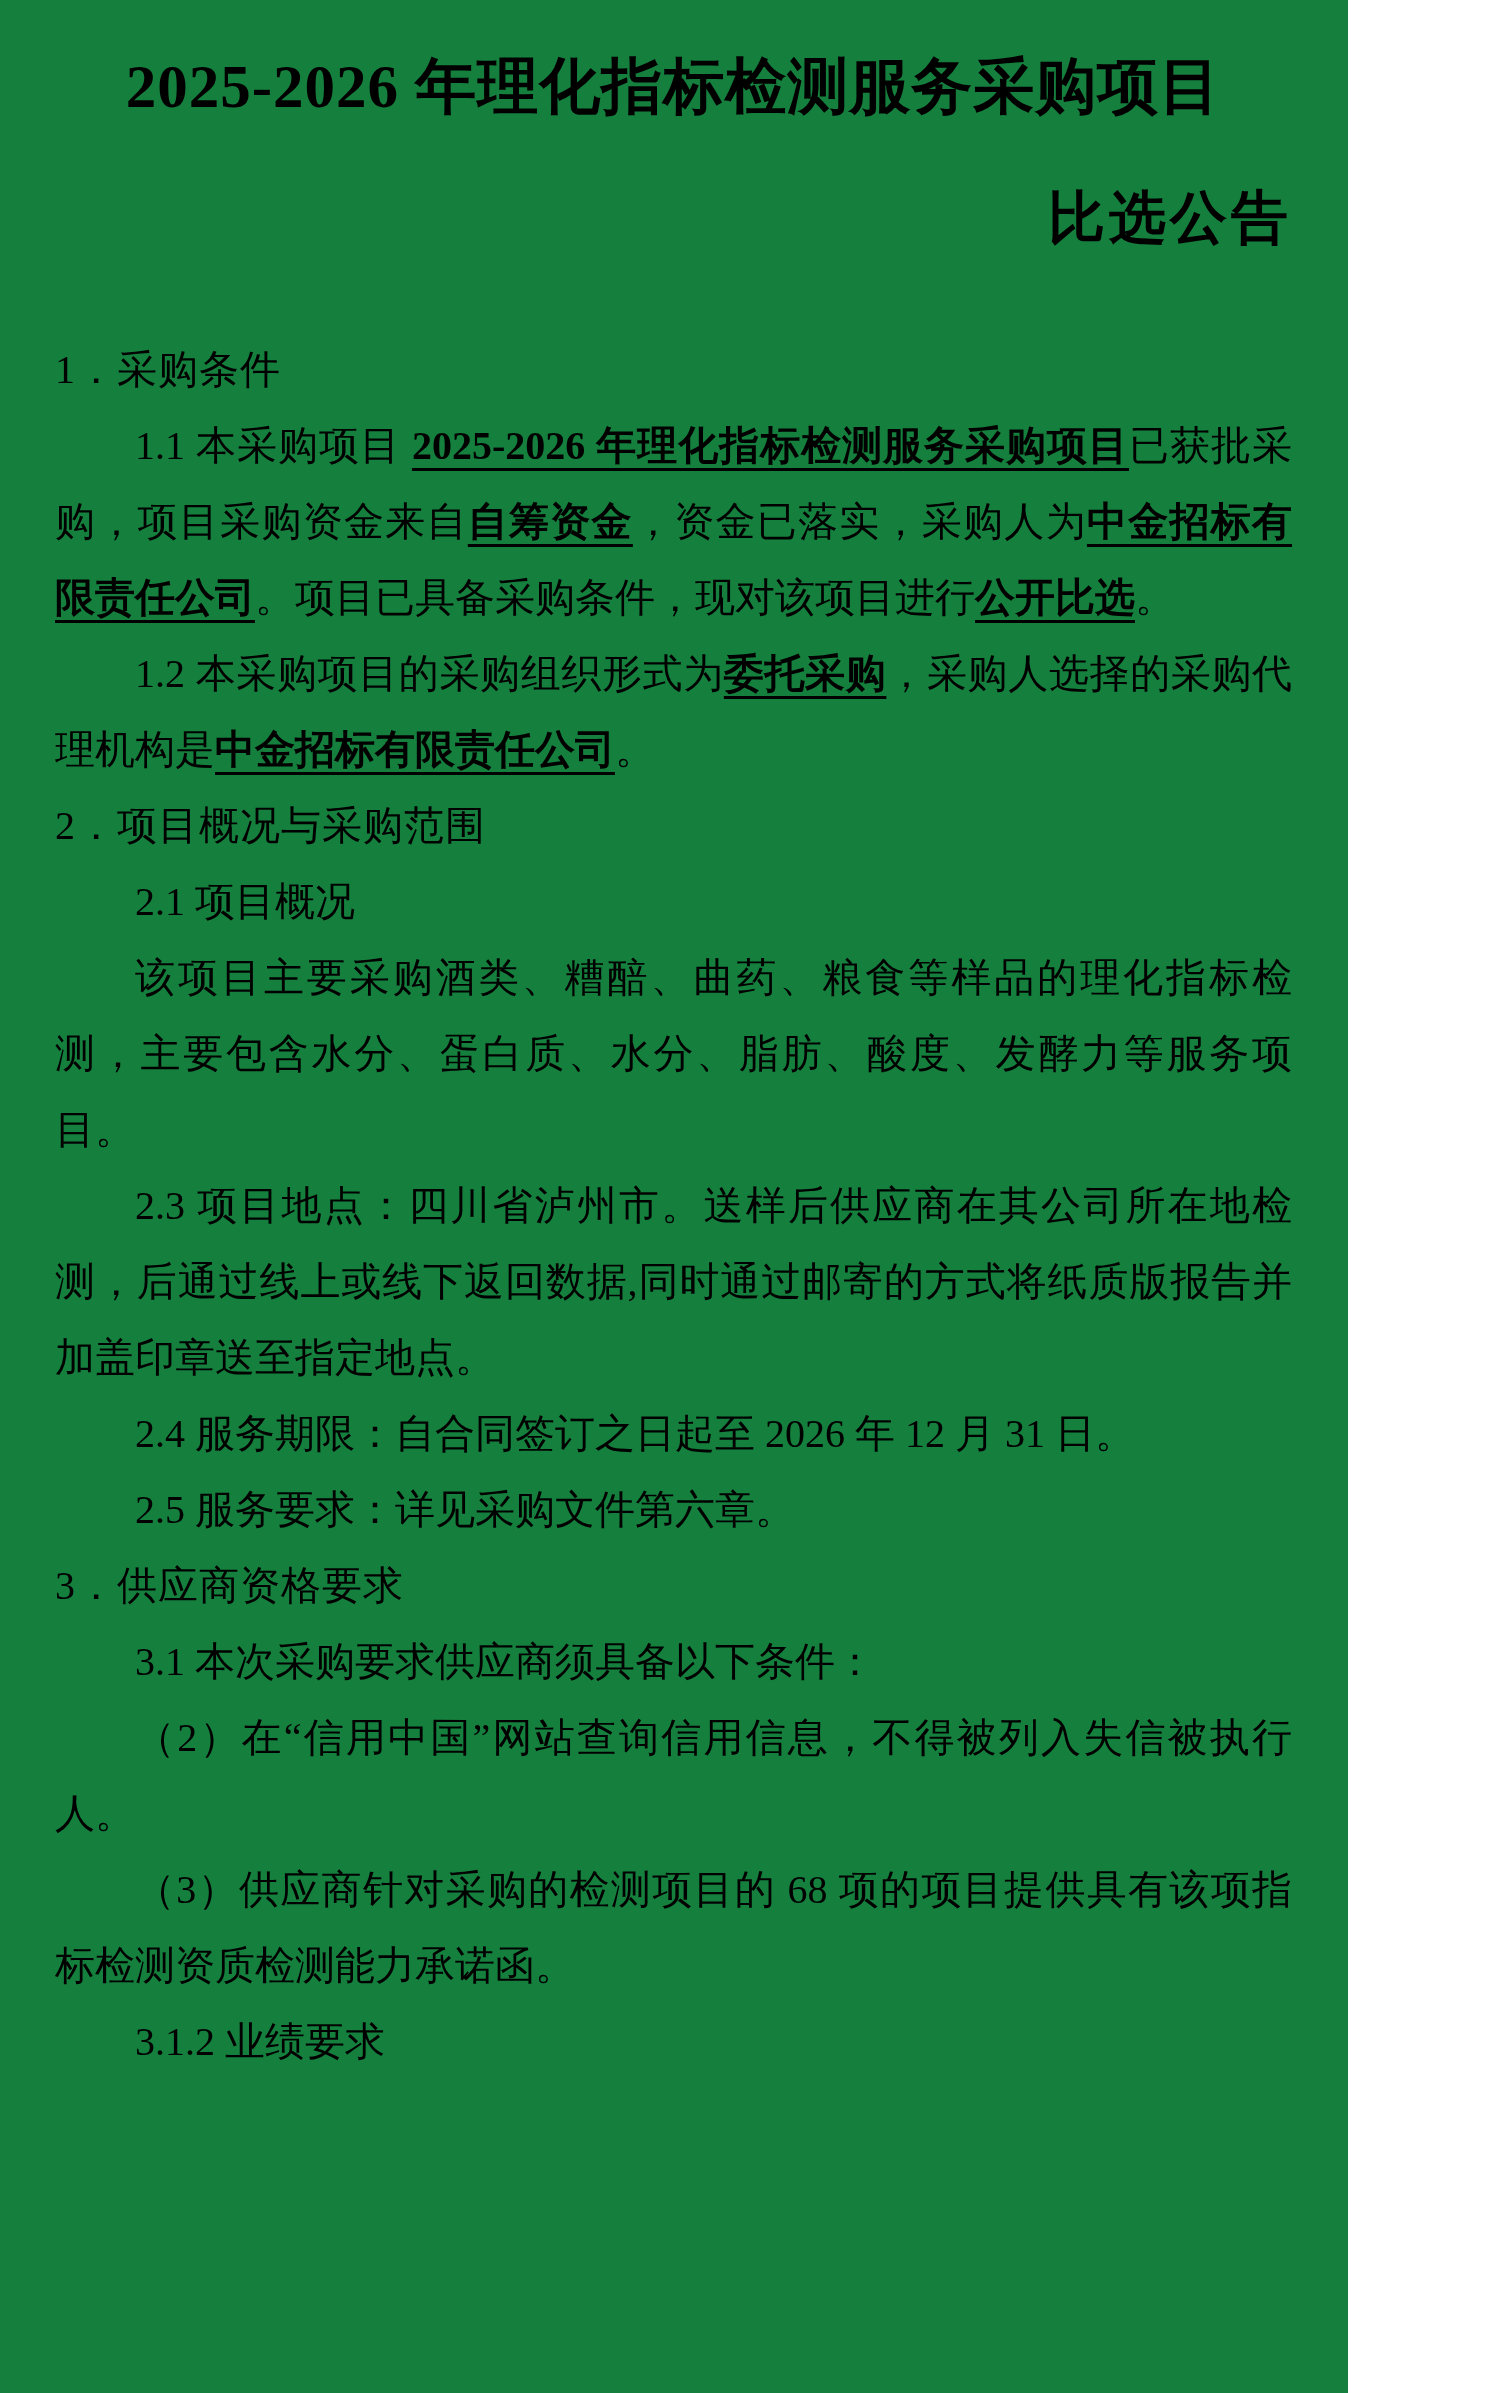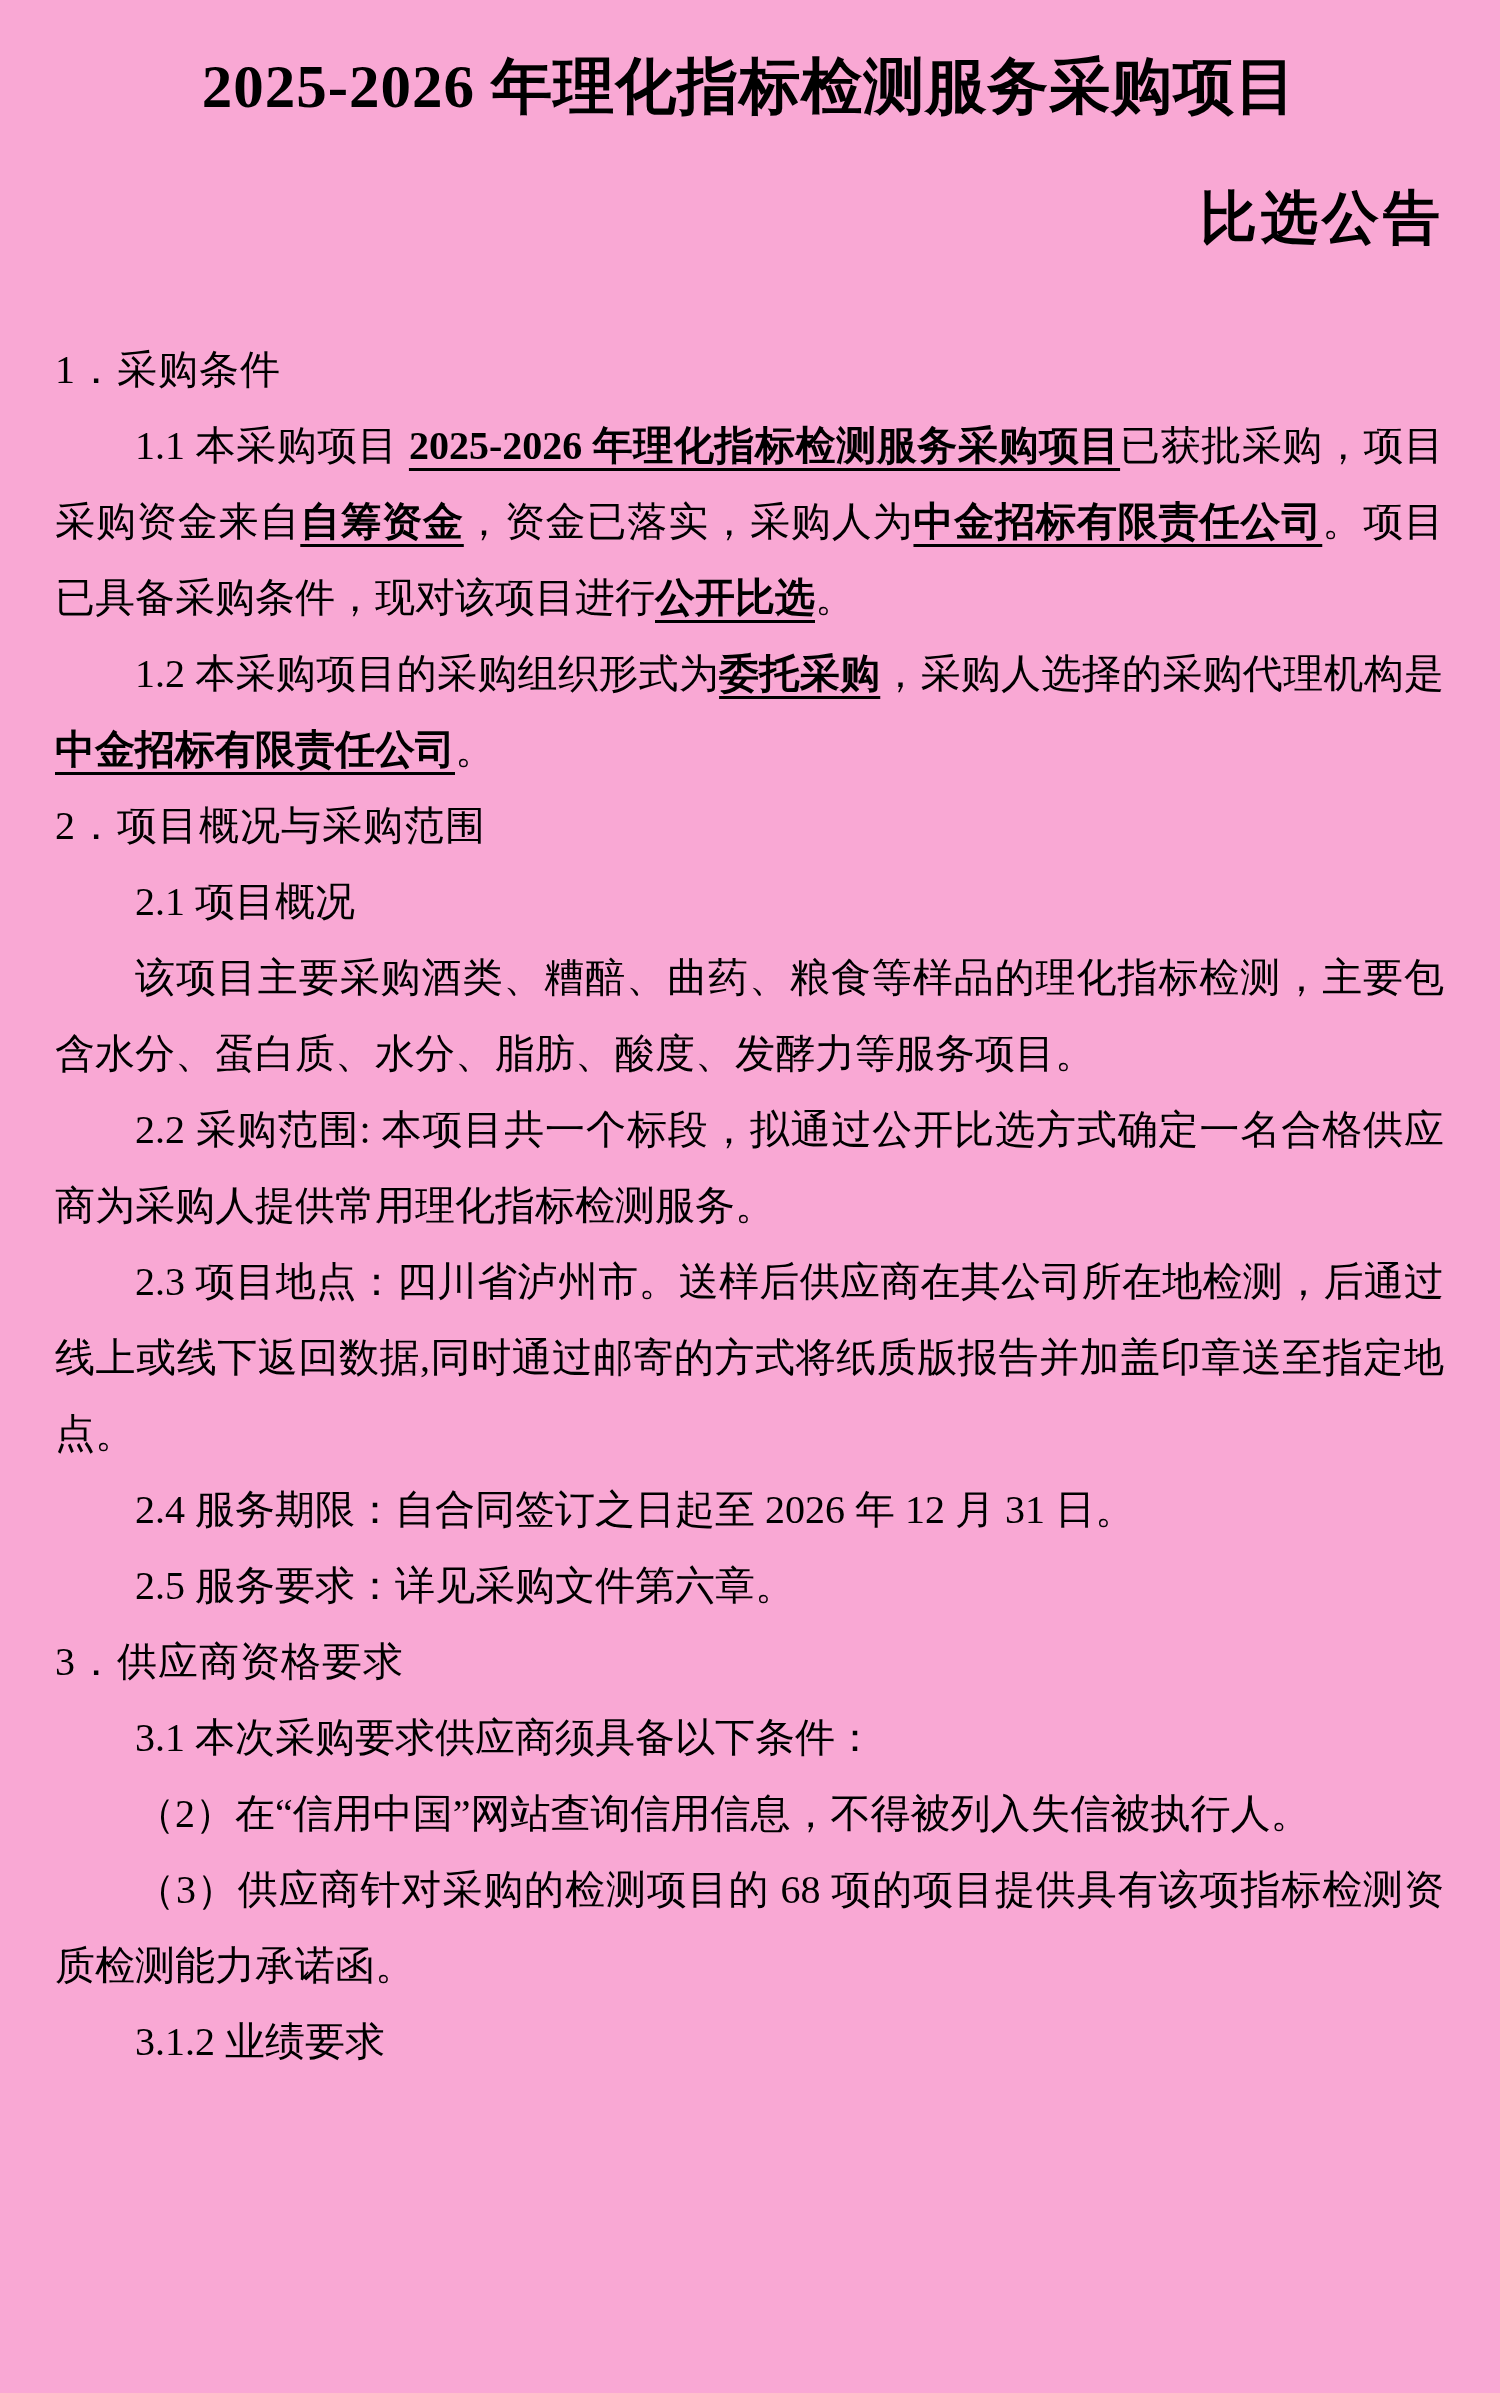--- a/index.html
+++ b/index.html
@@ -2,24 +2,24 @@
 <html><head>
 <meta charset="utf-8">
 <style>
   html, body {
     margin: 0;
     padding: 0;
     background: #ffffff;
   }
   .page {
     position: relative;
-    width: 1500px;
+    width: 1348px;
     height: 2393px;
     box-sizing: border-box;
-    background: #f9a8d4;
+    background: #15803d;
     color: #000000;
     padding: 46px 56px 40px 55px;
     overflow: hidden;
     font-family: "Liberation Serif", "DejaVu Serif", serif;
   }
   .title {
     text-align: center;
     font-weight: 700;
     font-size: 61px;
     line-height: 82px;
@@ -63,21 +63,20 @@
 <div class="page">
   <h1 class="title">2025-2026 年理化指标检测服务采购项目</h1>
   <h2 class="subtitle">比选公告</h2>
   <div class="doc-body">
       <div class="block heading"><span>1．采购条件</span></div>
       <div class="block para"><span>1.1 本采购项目 </span><span class="bold underline">2025-2026 年理化指标检测服务采购项目</span><span>已获批采购，项目采购资金来自</span><span class="bold underline">自筹资金</span><span>，资金已落实，采购人为</span><span class="bold underline">中金招标有限责任公司</span><span>。项目已具备采购条件，现对该项目进行</span><span class="bold underline">公开比选</span><span>。</span></div>
       <div class="block para"><span>1.2 本采购项目的采购组织形式为</span><span class="bold underline">委托采购</span><span>，采购人选择的采购代理机构是</span><span class="bold underline">中金招标有限责任公司</span><span>。</span></div>
       <div class="block heading"><span>2．项目概况与采购范围</span></div>
       <div class="block para"><span>2.1 项目概况</span></div>
       <div class="block para"><span>该项目主要采购酒类、糟醅、曲药、粮食等样品的理化指标检测，主要包含水分、蛋白质、水分、脂肪、酸度、发酵力等服务项目。</span></div>
-      <div class="block para"><span>2.2 采购范围: 本项目共一个标段，拟通过公开比选方式确定一名合格供应商为采购人提供常用理化指标检测服务。</span></div>
       <div class="block para"><span>2.3 项目地点：四川省泸州市。送样后供应商在其公司所在地检测，后通过线上或线下返回数据,同时通过邮寄的方式将纸质版报告并加盖印章送至指定地点。</span></div>
       <div class="block para"><span>2.4 服务期限：自合同签订之日起至 2026 年 12 月 31 日。</span></div>
       <div class="block para"><span>2.5 服务要求：详见采购文件第六章。</span></div>
       <div class="block heading"><span>3．供应商资格要求</span></div>
       <div class="block para"><span>3.1 本次采购要求供应商须具备以下条件：</span></div>
       <div class="block para"><span>（2）在“信用中国”网站查询信用信息，不得被列入失信被执行人。</span></div>
       <div class="block para"><span>（3）供应商针对采购的检测项目的 68 项的项目提供具有该项指标检测资质检测能力承诺函。</span></div>
       <div class="block para"><span>3.1.2 业绩要求</span></div>
     </div>
 </div>

